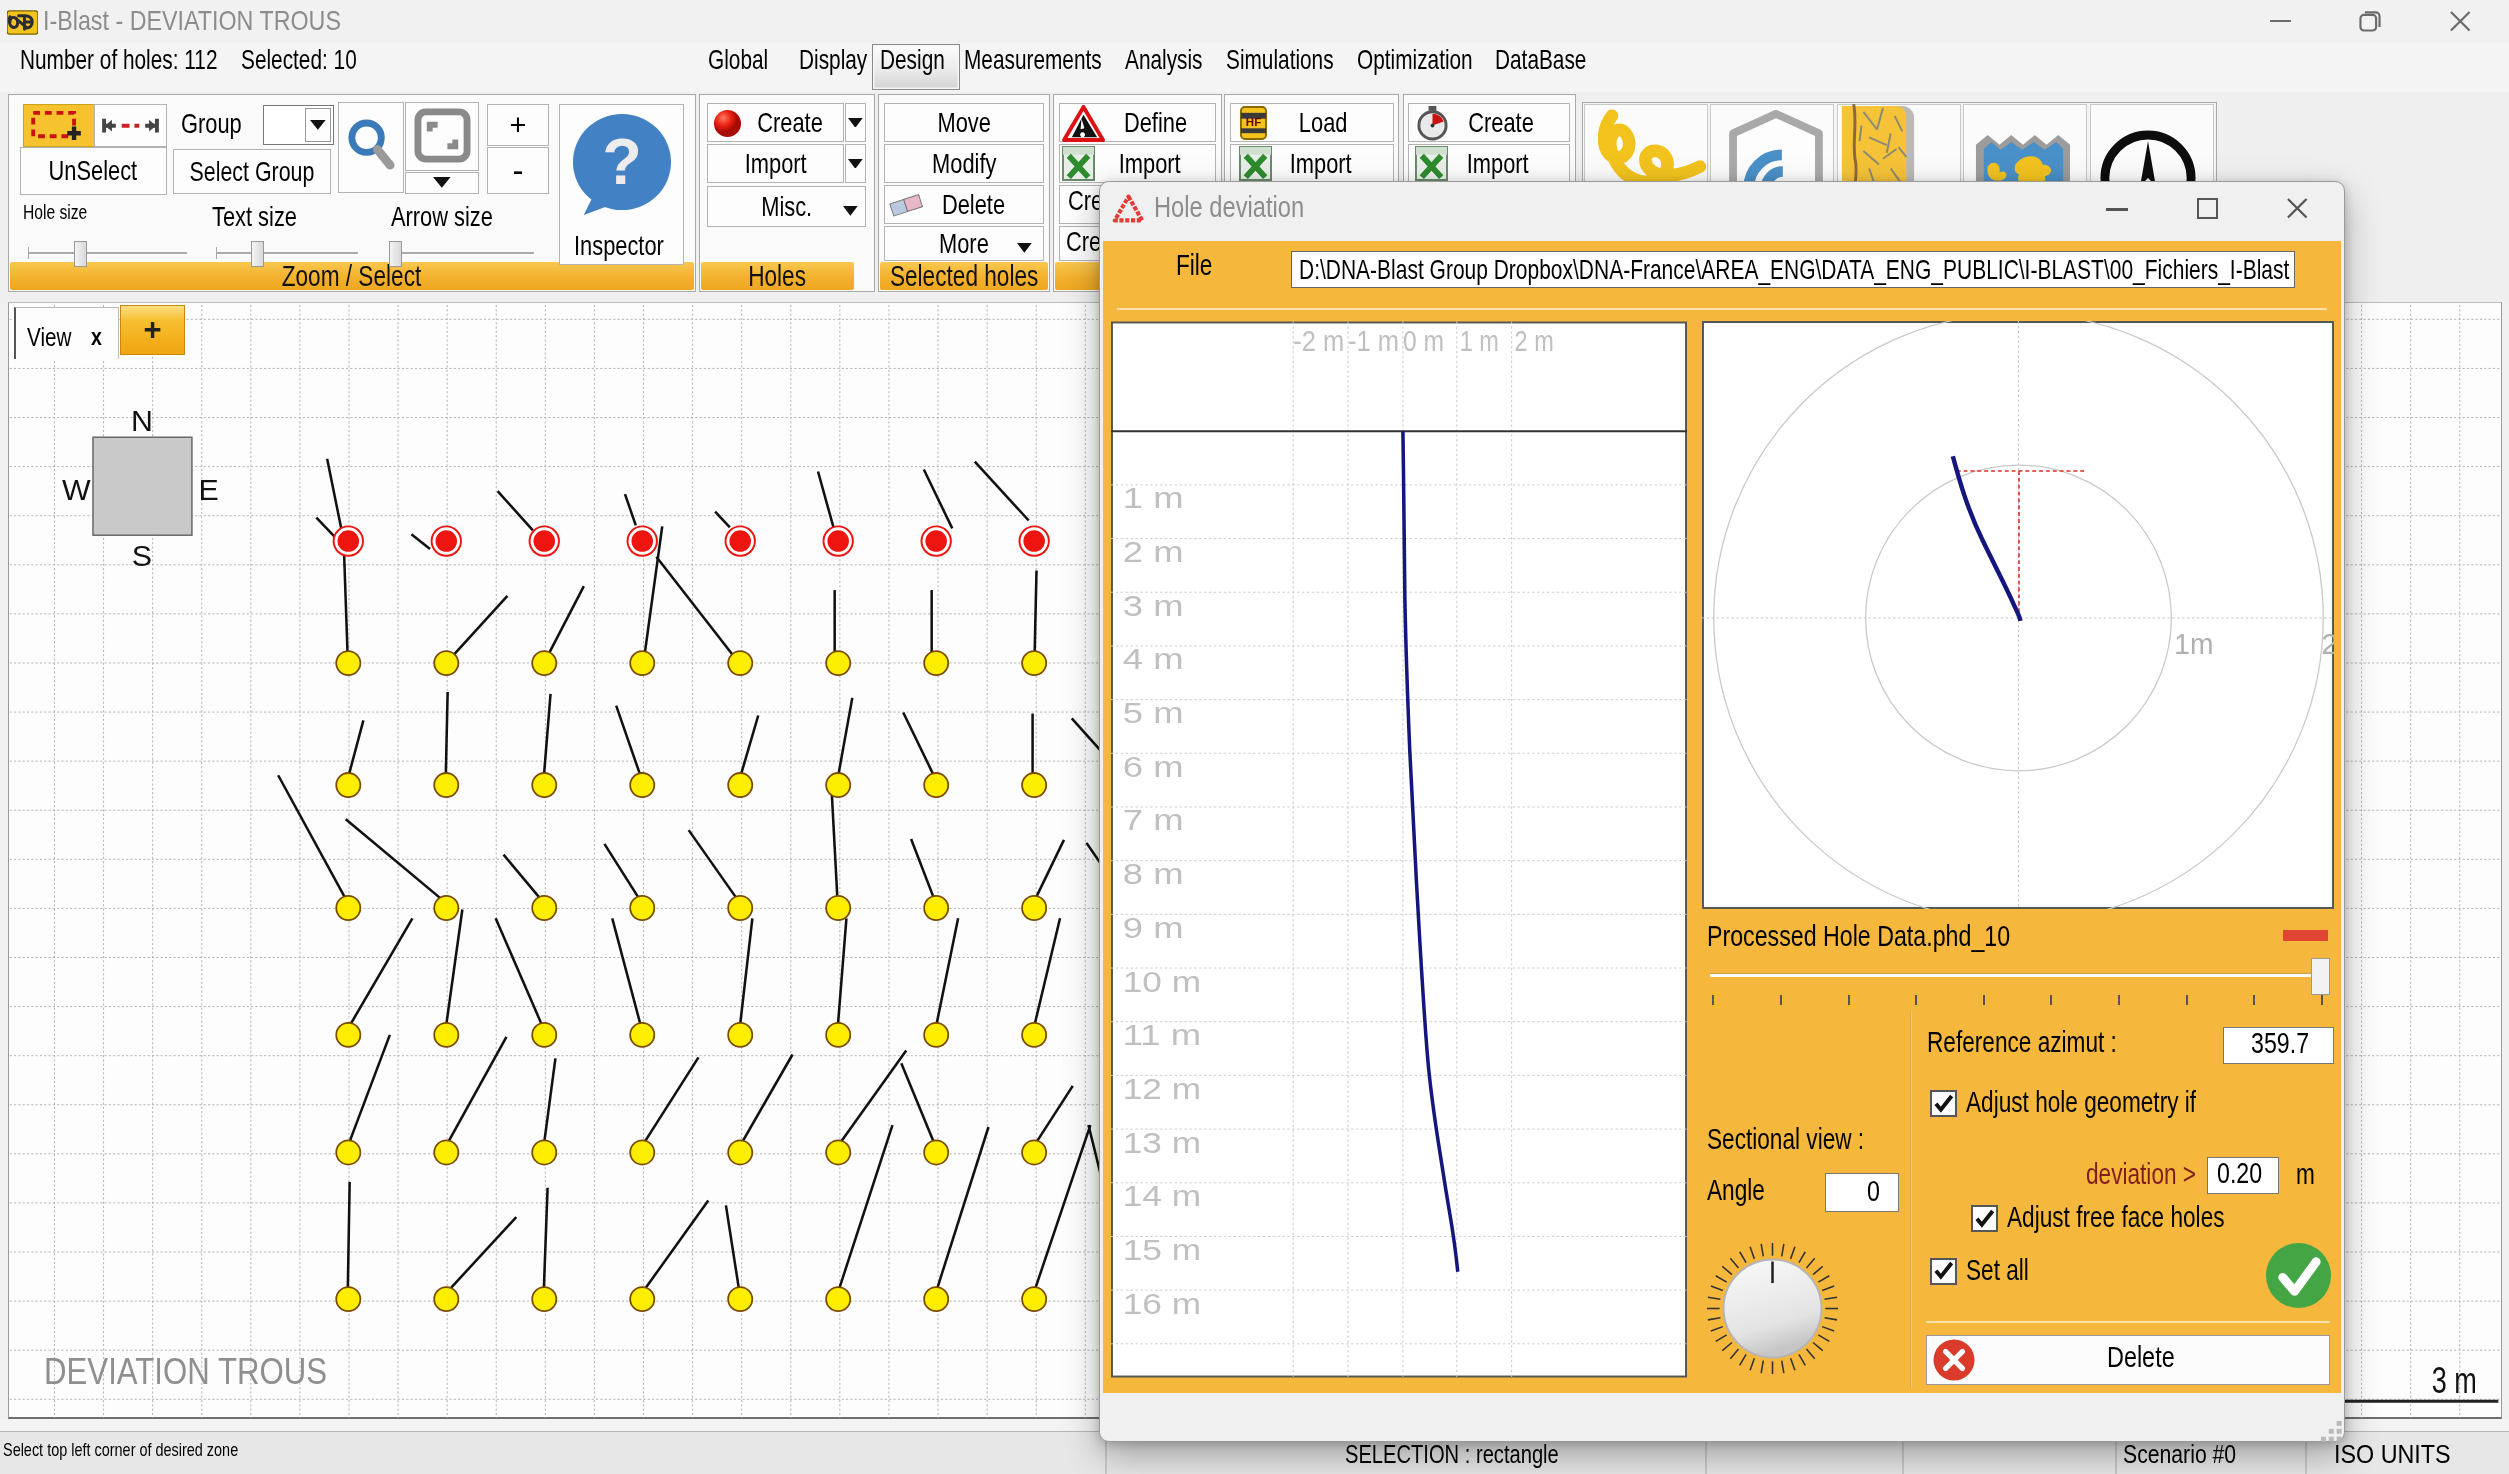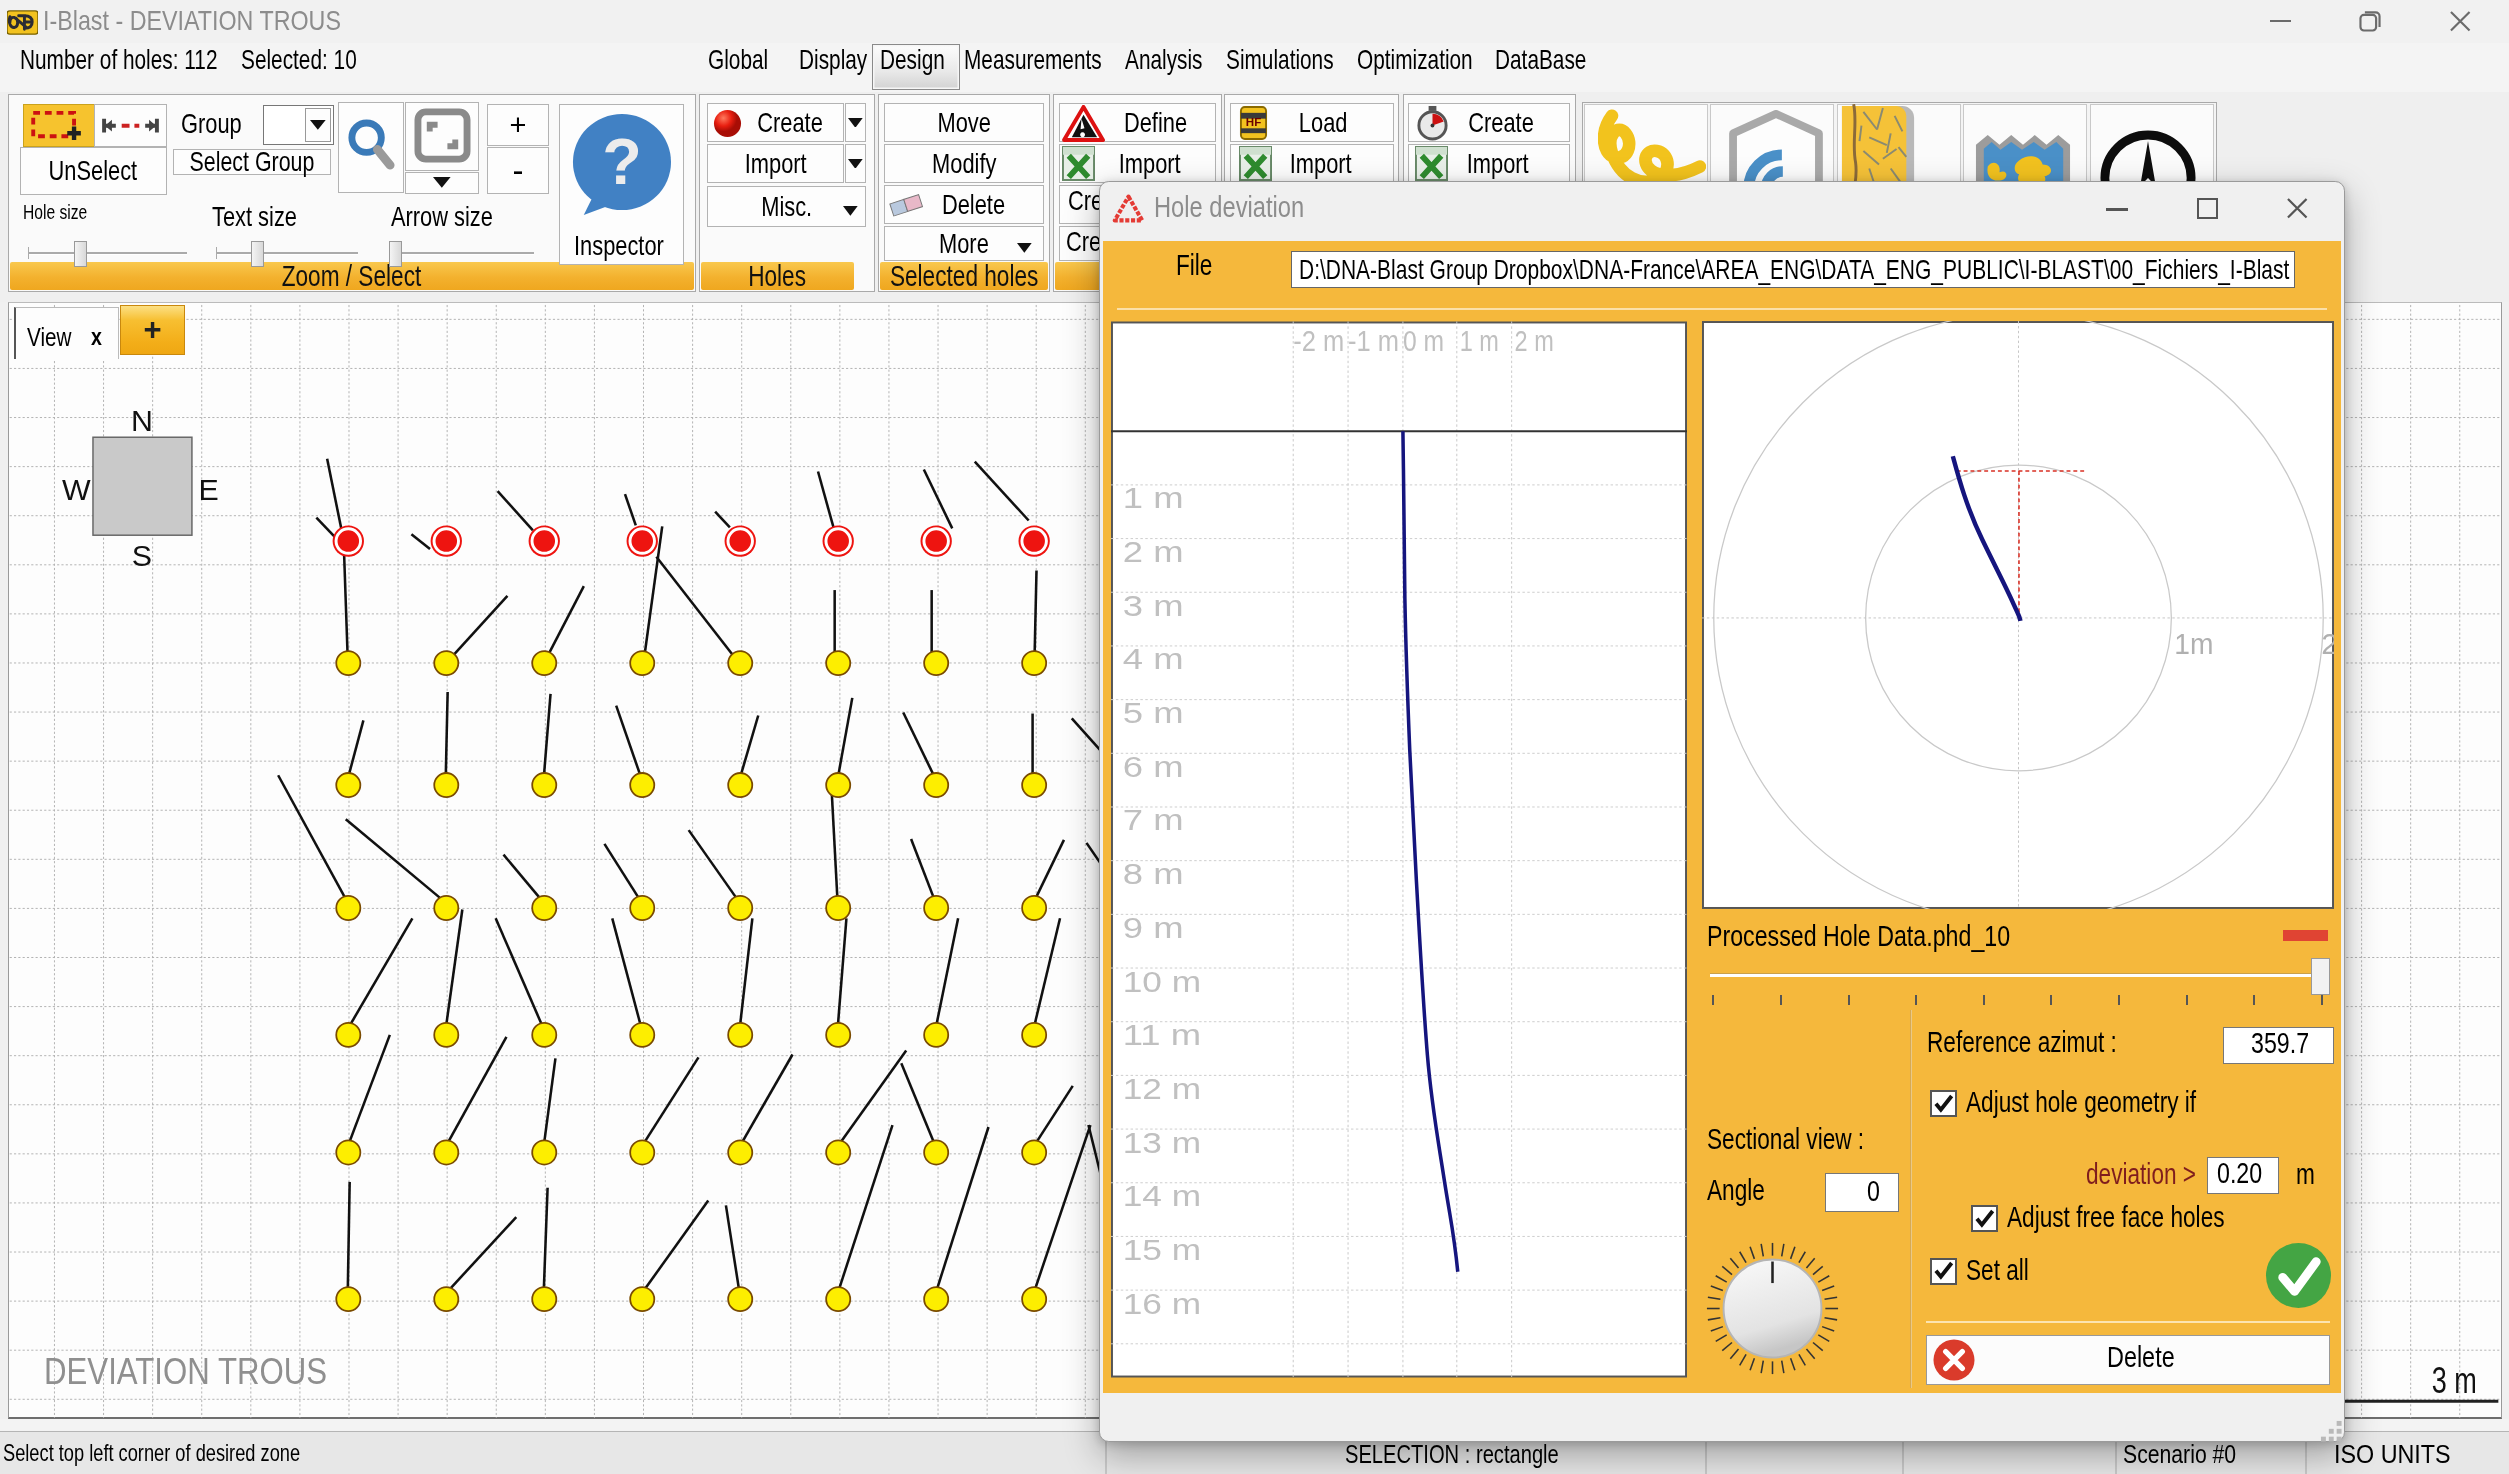--- a/index.html
+++ b/index.html
@@ -63,21 +63,21 @@
 <div class="btn" style="left:19.6px;top:147px;width:147px;height:48px;font-size:28px">
     <span class="cx">UnSelect</span>
   </div>
 <div class="txt" style="left:181px;top:108px;font-size:28px;color:#000;font-weight:normal;"><span class="sl" style="transform:scaleX(0.78)">Group</span></div>
 <div class="abs" style="left:263px;top:105px;width:71px;height:40px;background:#fff;border:1.5px solid #777"></div>
 <div class="abs" style="left:305px;top:108px;width:25.5px;height:34px;background:#fdfdfd;border:1px solid #999;display:flex;align-items:center;justify-content:center">
     <svg width="15.7" height="9.8" viewBox="0 0 16 10">
       <path d="M0 0 h16 l-8 10 z" fill="#111"></path>
     </svg>
   </div>
-<div class="btn" style="left:173px;top:149px;width:158px;height:26px;font-size:27.4px">
+<div class="btn" style="left:173px;top:149px;width:158px;height:45px;font-size:27.4px">
     <span class="cx">Select Group</span>
   </div>
 <div class="btn" style="left:338px;top:102px;width:66px;height:91px"></div>
 <svg class="abs" style="left:345px;top:118px" width="53" height="59" viewBox="0 0 54 60">
 <circle cx="22" cy="20" r="15" fill="none" stroke="#3a7ab8" stroke-width="7"></circle>
 <path d="M33 32 L46 48" stroke="#9a9a9a" stroke-width="9" stroke-linecap="round"></path>
 </svg>
 <div class="btn" style="left:405px;top:102px;width:74px;height:69px"></div>
 <svg class="abs" style="left:414px;top:108px" width="57" height="55" viewBox="0 0 58 56">
 <rect x="4" y="4" width="50" height="48" rx="8" fill="none" stroke="#8a8a8a" stroke-width="7"></rect>
@@ -491,21 +491,21 @@
 <div class="abs" style="left:120px;top:305px;width:65px;height:50px;
 background:linear-gradient(#fce084,#f7bf31 30%,#f3ae19 75%,#efa713);border:1.5px solid #c9880d;
 display:flex;align-items:center;justify-content:center;font-size:31px;font-weight:bold;color:#222">+</div>
 <div class="abs" style="left:0;top:1419px;width:2509px;height:11.8px;background:#f3f3f3"></div>
 <div class="abs" style="left:0;top:1431px;width:2509px;height:43px;background:#e7e7e7;border-top:1px solid #b5b5b5"></div>
 <div class="abs" style="left:1105px;top:1432px;width:1.5px;height:42px;background:#c9c9c9"></div>
 <div class="abs" style="left:1705px;top:1432px;width:1.5px;height:42px;background:#c9c9c9"></div>
 <div class="abs" style="left:1902px;top:1432px;width:1.5px;height:42px;background:#c9c9c9"></div>
 <div class="abs" style="left:2115px;top:1432px;width:1.5px;height:42px;background:#c9c9c9"></div>
 <div class="abs" style="left:2305px;top:1432px;width:1.5px;height:42px;background:#c9c9c9"></div>
-<div class="txt" style="left:2.9px;top:1439px;font-size:24px;color:#000;font-weight:normal;"><span class="sl" style="transform:scaleX(0.76)">Select top left corner of desired zone</span></div>
+<div class="txt" style="left:2.9px;top:1439px;font-size:19px;color:#000;font-weight:normal;"><span class="sl" style="transform:scaleX(0.76)">Select top left corner of desired zone</span></div>
 <div class="txt" style="left:1345px;top:1439px;font-size:26.5px;color:#000;font-weight:normal;"><span class="sl" style="transform:scaleX(0.76)">SELECTION : rectangle</span></div>
 <div class="txt" style="left:2123px;top:1439px;font-size:26.5px;color:#000;font-weight:normal;"><span class="sl" style="transform:scaleX(0.8)">Scenario #0</span></div>
 <div class="txt" style="left:2334px;top:1439px;font-size:26.5px;color:#000;font-weight:normal;"><span class="sl" style="transform:scaleX(0.88)">ISO UNITS</span></div>
 <div class="abs" style="left:1099px;top:181px;width:1246px;height:1261px;
 background:#f0f0f0;border:1px solid #9a9a9a;border-radius:9.8px;
 box-shadow:0 13.7px 35px rgba(0,0,0,0.30), 0 2px 9.8px rgba(0,0,0,0.18)"></div>
 <svg class="abs" style="left:1112px;top:193px" width="33" height="31" viewBox="0 0 36 32">
 <path d="M18 3 L33 29 L3 29 Z" fill="#efefef" stroke="#e43b35" stroke-width="4.5" stroke-linejoin="round" stroke-dasharray="4.5 1.8"></path>
 </svg>
 <div class="txt" style="left:1154px;top:190px;font-size:30px;color:#8d8d8d;font-weight:normal;"><span class="sl" style="transform:scaleX(0.79)">Hole deviation</span></div>

